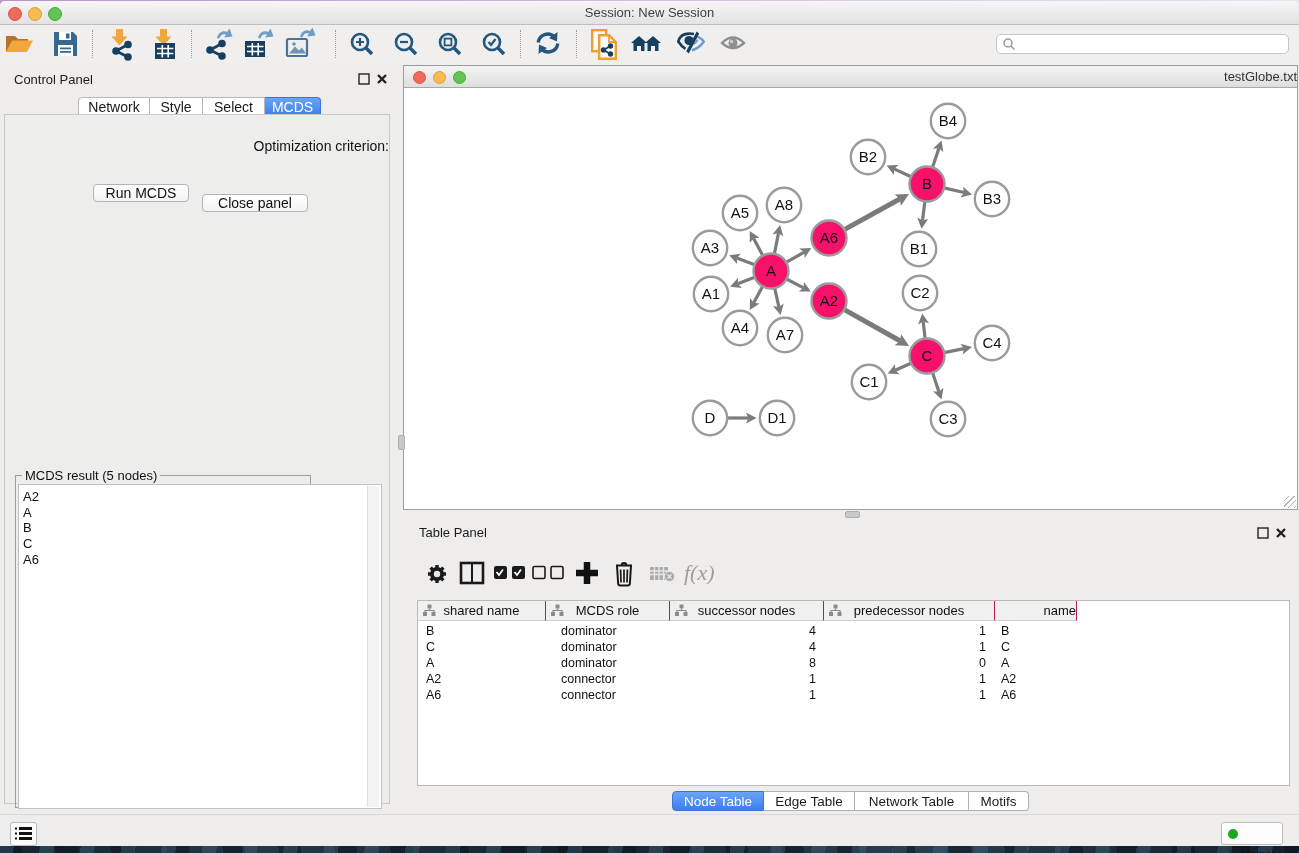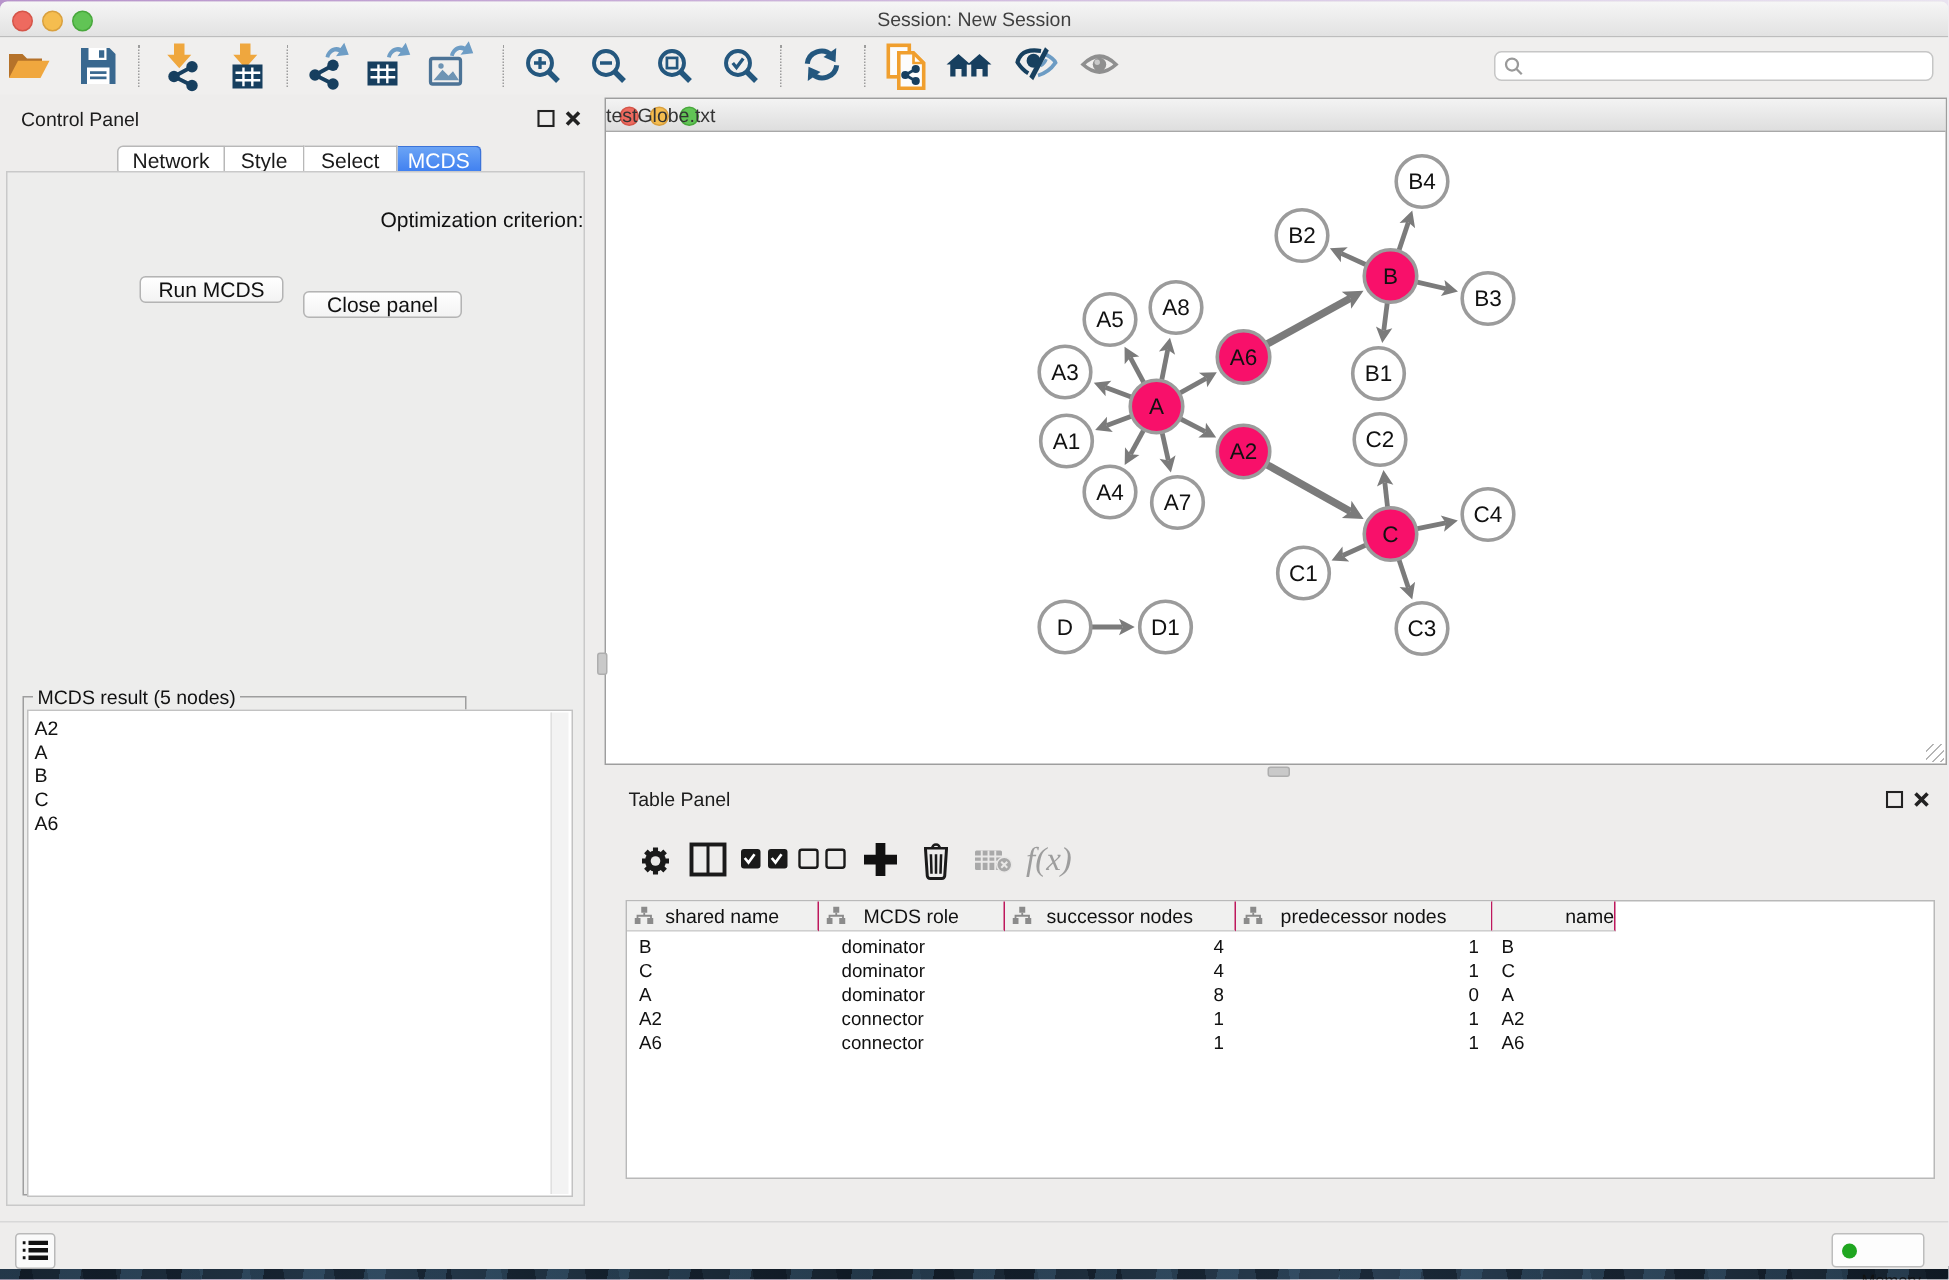--- a/index.html
+++ b/index.html
@@ -41,41 +41,41 @@
 .opt-label{position:absolute;left:0;top:23px;width:100%;text-align:right;
  font-size:14px;color:#111;}
 .combo{position:absolute;left:38px;top:44px;width:316px;height:22px;
  background:#fff;border:1px solid #b4b4b4;border-radius:4px;box-sizing:border-box;}
 .combo .txt{position:absolute;left:15px;top:3px;font-size:14px;color:#111;white-space:nowrap;}
 .combo .step{position:absolute;right:-1px;top:-1px;width:17px;height:22px;
  background:linear-gradient(#70a7f6,#3b7cf0);border-radius:0 4px 4px 0;}
 .btn{position:absolute;height:18px;background:linear-gradient(#ffffff,#f3f3f3);
  border:1px solid #b4b4b4;border-radius:4px;font-size:14px;color:#111;
  text-align:center;line-height:17px;box-sizing:border-box;}
-.grp{position:absolute;left:10px;top:342px;width:296px;height:340px;}
+.grp{position:absolute;left:10px;top:353px;width:296px;height:340px;}
 .grp-border{position:absolute;left:0;top:7px;width:100%;height:333px;
  border:1px solid #9e9e9e;box-sizing:border-box;}
 .grp-label{position:absolute;left:7px;top:0;background:#ededec;padding:0 3px;
  font-size:13px;color:#111;}
 .lst{position:absolute;left:3px;top:16px;width:364px;height:325px;
  background:#fff;border:1px solid #c2c2c2;box-sizing:border-box;font-size:13px;color:#111;}
 .lst .sb{position:absolute;right:2px;top:1px;bottom:1px;width:11px;background:#f3f3f3;border-left:1px solid #e0e0e0;}
 .lst .items{position:absolute;left:4px;top:4px;}
 .lst div.it{line-height:15.7px;}
 </style></head><body>
 <div class="wallbottom"></div>
 <div class="app">
 <style>
 
 .netwin{position:absolute;left:403px;top:64px;width:895px;height:445px;
  background:#fff;border:1px solid #9e9e9e;box-sizing:border-box;}
 .netwin .bar{position:absolute;left:0;top:0;width:100%;
  background:linear-gradient(#f3f3f3,#dedede);border-bottom:1px solid #a8a8a8;height:21px;}
 .netwin .tl{position:absolute;top:5px;width:11px;height:11px;border-radius:50%;}
-.net-title{position:absolute;top:3px;width:100%;text-align:left;font-size:13px;color:#333;}
+.net-title{position:absolute;top:3px;width:100%;text-align:right;font-size:13px;color:#333;}
 .grip{position:absolute;right:1px;bottom:1px;width:12px;height:12px;
  background:repeating-linear-gradient(135deg,transparent 0 3px,#b5b5b5 3px 4px);}
 .vthumb{position:absolute;left:398px;top:434px;width:5px;height:13px;background:#c9c9c9;border:1px solid #aeaeae;border-radius:2px;}
 .hthumb{position:absolute;left:845px;top:510px;width:13px;height:5px;background:#c9c9c9;border:1px solid #aeaeae;border-radius:2px;}
 
 .tbl-title{position:absolute;left:419px;top:524px;font-size:13px;color:#1c1c1c;}
 .ttoolbar{position:absolute;left:403px;top:550px;width:896px;height:42px;}
 .table{position:absolute;left:417px;top:599px;width:873px;height:186px;
  background:#fff;border:1px solid #b9b9b9;box-sizing:border-box;}
 .th{position:absolute;top:0;height:20px;background:#f0f0ef;
@@ -478,20 +478,26 @@
 <div class="td" style="left:143px;top:70px;width:100px;">connector</div>
 <div class="td" style="left:252px;top:70px;width:146px;text-align:right;">1</div>
 <div class="td" style="left:406px;top:70px;width:162px;text-align:right;">1</div>
 <div class="td" style="left:583px;top:70px;width:80px;">A2</div>
 <div class="td" style="left:8px;top:86px;width:100px;">A6</div>
 <div class="td" style="left:143px;top:86px;width:100px;">connector</div>
 <div class="td" style="left:252px;top:86px;width:146px;text-align:right;">1</div>
 <div class="td" style="left:406px;top:86px;width:162px;text-align:right;">1</div>
 <div class="td" style="left:583px;top:86px;width:80px;">A6</div>
 </div>
+<div class="btabs">
+ <div class="btab sel" style="width:92px;padding:0;box-sizing:border-box;text-align:center;">Node Table</div>
+ <div class="btab" style="width:91px;padding:0;box-sizing:border-box;text-align:center;">Edge Table</div>
+ <div class="btab" style="width:114px;padding:0;box-sizing:border-box;text-align:center;">Network Table</div>
+ <div class="btab" style="width:60px;padding:0;box-sizing:border-box;text-align:center;">Motifs</div>
+</div>
 <div class="statussep"></div>
 <div class="sbtn">
       <svg width="17" height="14" viewBox="0 0 17 14" style="position:absolute;left:4px;top:4px">
         <g fill="#111">
           <rect x="0" y="0.5" width="2" height="2"></rect>
           <rect x="0" y="5.5" width="2" height="2"></rect>
           <rect x="0" y="10.5" width="2" height="2"></rect>
           <rect x="4" y="0" width="13" height="3"></rect>
           <rect x="4" y="5" width="13" height="3"></rect>
           <rect x="4" y="10" width="13" height="3"></rect>

